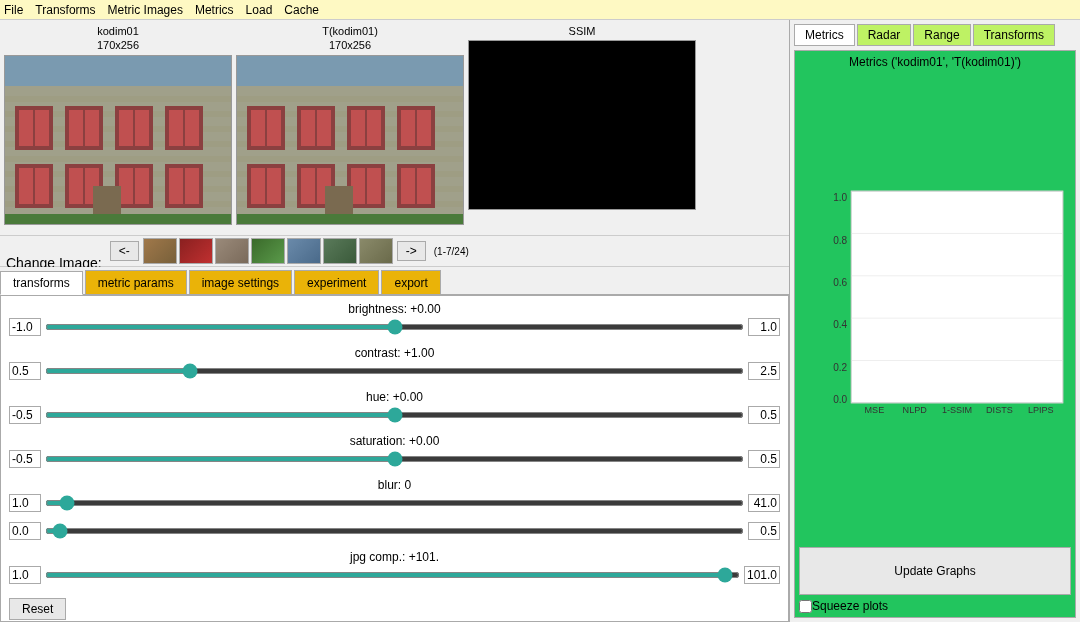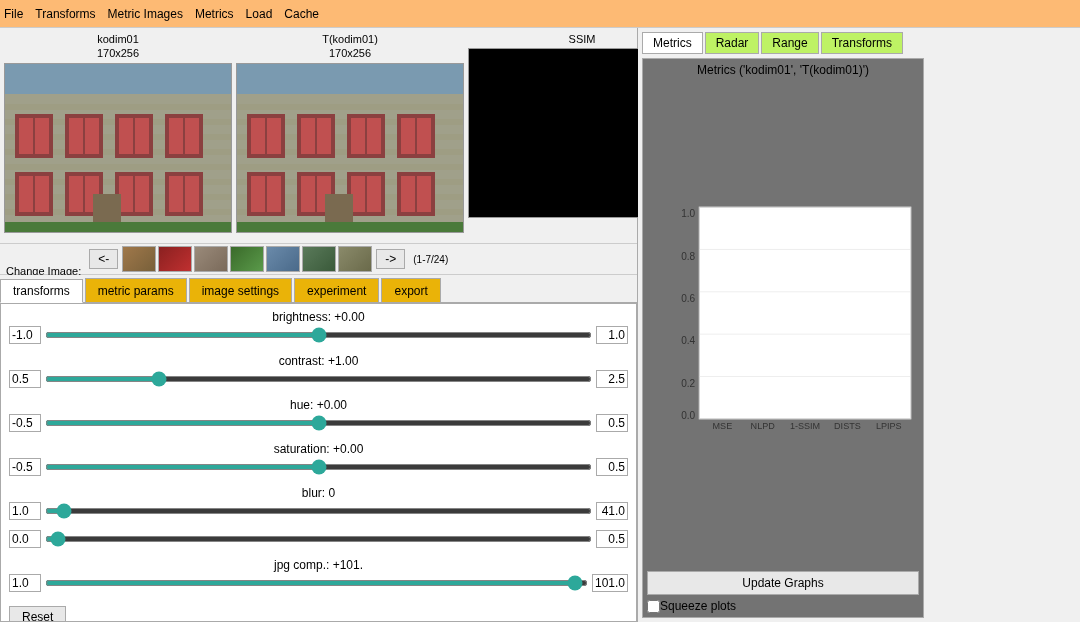--- a/index.html
+++ b/index.html
@@ -11,41 +11,41 @@
       height: 622px;
       overflow: hidden;
       display: flex;
       flex-direction: column;
     }
 
     
     #menubar {
       display: flex;
       align-items: center;
-      background: #fdba74;
+      background: #fef9c3;
       border-bottom: 1px solid #ccc;
       padding: 2px 4px;
       gap: 12px;
-      height: 28px;
+      height: 20px;
     }
     #menubar span {
       cursor: pointer;
       font-size: 12px;
     }
 
     
     #main {
       display: flex;
       flex: 1;
       overflow: hidden;
     }
 
     
     #left-panel {
-      width: 638px;
+      width: 790px;
       display: flex;
       flex-direction: column;
       border-right: 1px solid #aaa;
     }
 
     
     #images-row {
       display: flex;
       flex-direction: row;
       align-items: flex-start;
@@ -77,21 +77,21 @@
       align-items: center;
       padding: 3px 6px;
       gap: 4px;
       border-top: 1px solid #ccc;
       border-bottom: 1px solid #ccc;
       background: #f0f0f0;
       height: 32px;
     }
 
     #nav-row .nav-label {
-      font-size: 11px;
+      font-size: 14px;
       margin-right: 4px;
       margin-top: 23px;
     }
 
     .nav-btn {
       background: #e8e8e8;
       border: 1px solid #aaa;
       padding: 2px 8px;
       cursor: pointer;
       font-size: 12px;
@@ -218,21 +218,21 @@
       background: #bef264;
       cursor: pointer;
       font-size: 12px;
     }
 
     .right-tab.active {
       background: #fff;
     }
 
     #metrics-content {
-      background: #737373;
+      background: #22c55e;
       border: 1px solid #aaa;
       flex: 1;
       display: flex;
       flex-direction: column;
       padding: 4px;
     }
 
     #metrics-title {
       font-size: 12px;
       text-align: center;
@@ -246,21 +246,21 @@
       padding-bottom: 20px;
     }
 
     #chart-svg {
       width: 100%;
       height: 100%;
     }
 
     #update-btn {
       margin-top: 6px;
-      padding: 4px;
+      padding: 16px;
       border: 1px solid #aaa;
       background: #e8e8e8;
       cursor: pointer;
       font-size: 12px;
       text-align: center;
       width: 100%;
     }
 
     #squeeze-row {
       display: flex;

